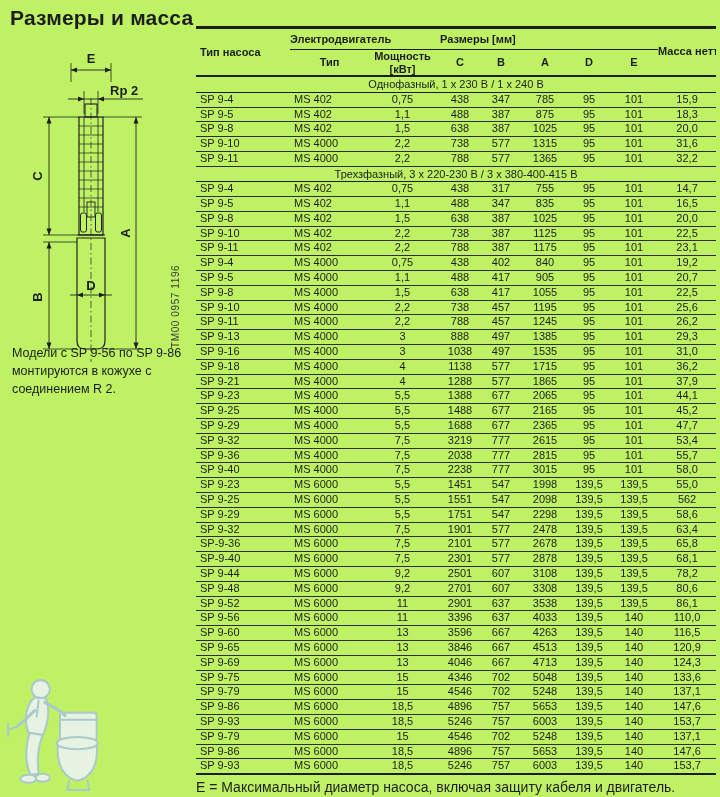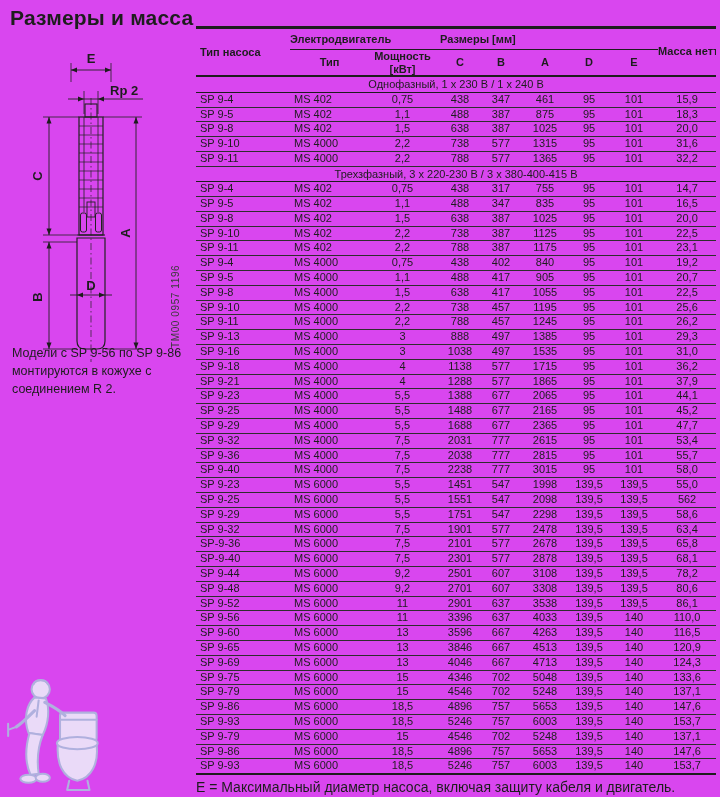--- a/index.html
+++ b/index.html
@@ -4,21 +4,21 @@
 <style>
   :root{
     --ink:#1d1d1d;
     --rule:#1d1d1d;
     --wm-stroke:#a9c3dc;
     --wm-fill:#eef4fa;
   }
   *{box-sizing:border-box;margin:0;padding:0;}
   html,body{width:720px;height:797px;background:#ffffff;overflow:hidden;}
   body{font-family:"Liberation Sans","DejaVu Sans",sans-serif;color:var(--ink);}
-  .page{position:relative;width:720px;height:797px;background:#d946ef;}
+  .page{position:relative;width:720px;height:797px;background:#bef264;}
 
   .title{position:absolute;left:10px;top:6px;font-size:21px;font-weight:bold;letter-spacing:0.2px;}
 
   
   .diagram{position:absolute;left:6px;top:52px;width:185px;height:330px;}
   .dimlabel{font-family:"Liberation Sans",sans-serif;font-size:13px;font-weight:bold;fill:var(--ink);}
   .figure-code{
     position:absolute;left:170px;top:348px;
     transform:rotate(-90deg);transform-origin:0 0;
     font-size:10px;color:#3a3a3a;letter-spacing:0.6px;white-space:nowrap;
@@ -189,21 +189,21 @@
       <tbody>
           <tr class="section-row">
             <td colspan="9">Однофазный, 1 x 230 В / 1 x 240 В</td>
           </tr>
           <tr class="data-row">
             <td class="left">SP 9-4</td>
             <td class="left">MS 402</td>
             <td class="num">0,75</td>
             <td class="num">438</td>
             <td class="num">347</td>
-            <td class="num">461</td>
+            <td class="num">785</td>
             <td class="num">95</td>
             <td class="num">101</td>
             <td class="num">15,9</td>
           </tr>
           <tr class="data-row">
             <td class="left">SP 9-5</td>
             <td class="left">MS 402</td>
             <td class="num">1,1</td>
             <td class="num">488</td>
             <td class="num">387</td>
@@ -432,21 +432,21 @@
             <td class="num">677</td>
             <td class="num">2365</td>
             <td class="num">95</td>
             <td class="num">101</td>
             <td class="num">47,7</td>
           </tr>
           <tr class="data-row">
             <td class="left">SP 9-32</td>
             <td class="left">MS 4000</td>
             <td class="num">7,5</td>
-            <td class="num">2031</td>
+            <td class="num">3219</td>
             <td class="num">777</td>
             <td class="num">2615</td>
             <td class="num">95</td>
             <td class="num">101</td>
             <td class="num">53,4</td>
           </tr>
           <tr class="data-row">
             <td class="left">SP 9-36</td>
             <td class="left">MS 4000</td>
             <td class="num">7,5</td>

